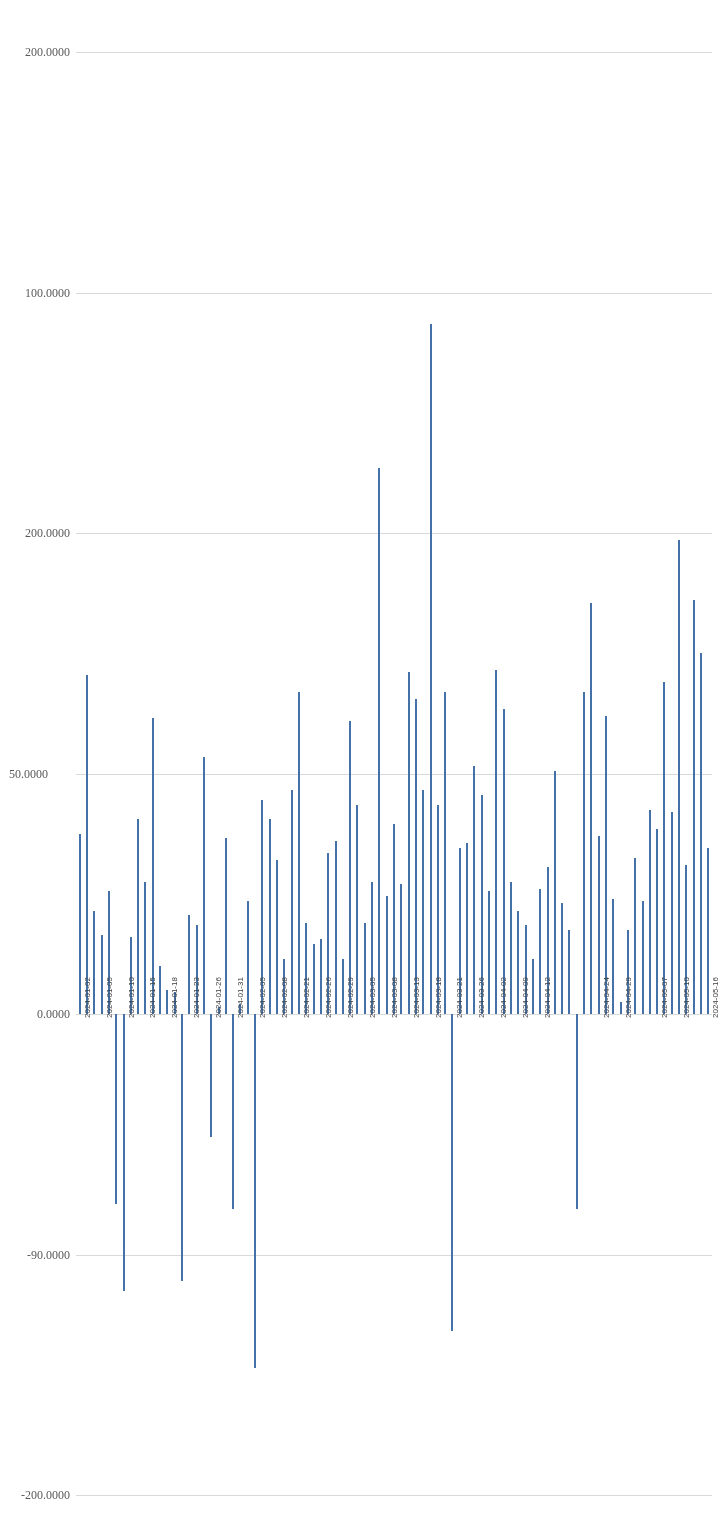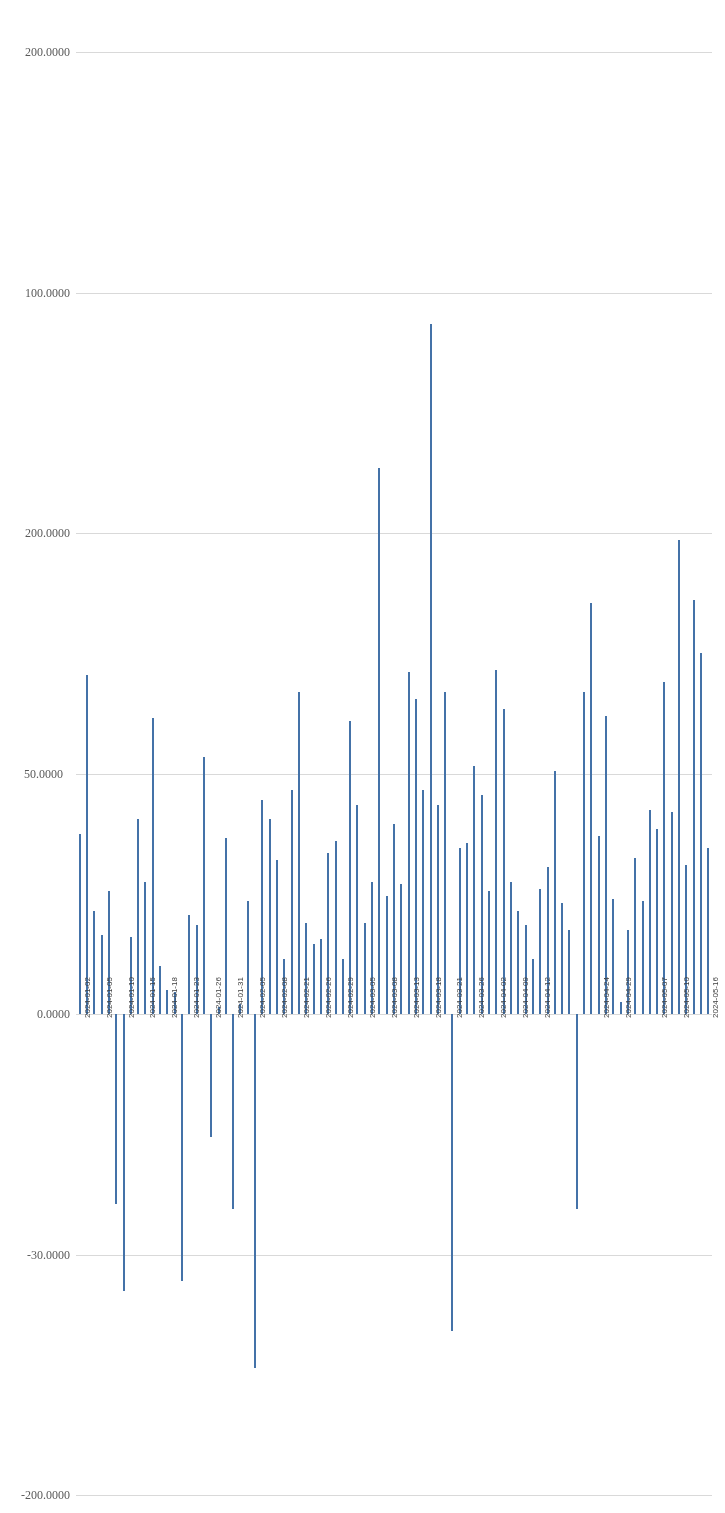--- a/index.html
+++ b/index.html
@@ -188,23 +188,23 @@
         <div class="bar" title="2024-05-14: 86" style="left: 616.724px; top: 548.34px; height: 413.66px; background: rgb(68, 114, 168);"></div>
         <div class="bar" title="2024-05-15: 75" style="left: 624.034px; top: 601.25px; height: 360.75px; background: rgb(68, 114, 168);"></div>
         <div class="bar" title="2024-05-16: 34.5" style="left: 631.345px; top: 796.055px; height: 165.945px; background: rgb(68, 114, 168);"></div>
       </div>
   </div>
 
   <div id="ytick-layer">
       <div class="ytick-label" style="top: 52px; right: 655px;">200.0000</div>
       <div class="ytick-label" style="top: 292.5px; right: 655px;">100.0000</div>
       <div class="ytick-label" style="top: 533px; right: 655px;">200.0000</div>
-      <div class="ytick-label" style="top: 773.5px; right: 662px;">50.0000</div>
+      <div class="ytick-label" style="top: 773.5px; right: 677px;">50.0000</div>
       <div class="ytick-label" style="top: 1014px; right: 655px;">0.0000</div>
-      <div class="ytick-label" style="top: 1254.5px; right: 655px;">-30.0000</div>
+      <div class="ytick-label" style="top: 1254.5px; right: 655px;">-90.0000</div>
       <div class="ytick-label" style="top: 1495px; right: 655px;">-200.0000</div>
     </div>
   <div id="xaxis-labels"></div>
 
 <div class="xtick-label" style="left: 82.6552px; top: 1018px;">2024-01-02</div>
     <div class="xtick-label" style="left: 104.586px; top: 1018px;">2024-01-05</div>
     <div class="xtick-label" style="left: 126.517px; top: 1018px;">2024-01-10</div>
     <div class="xtick-label" style="left: 148.448px; top: 1018px;">2024-01-15</div>
     <div class="xtick-label" style="left: 170.379px; top: 1018px;">2024-01-18</div>
     <div class="xtick-label" style="left: 192.31px; top: 1018px;">2024-01-23</div>

